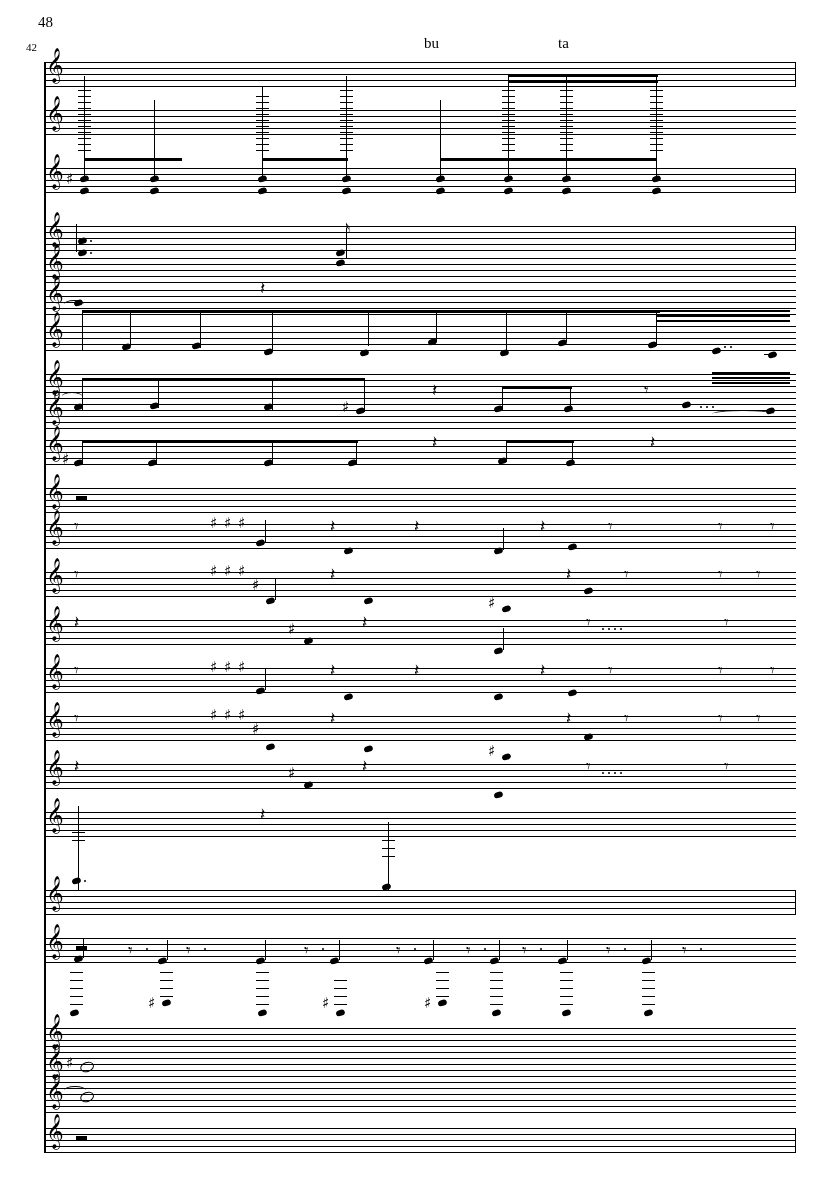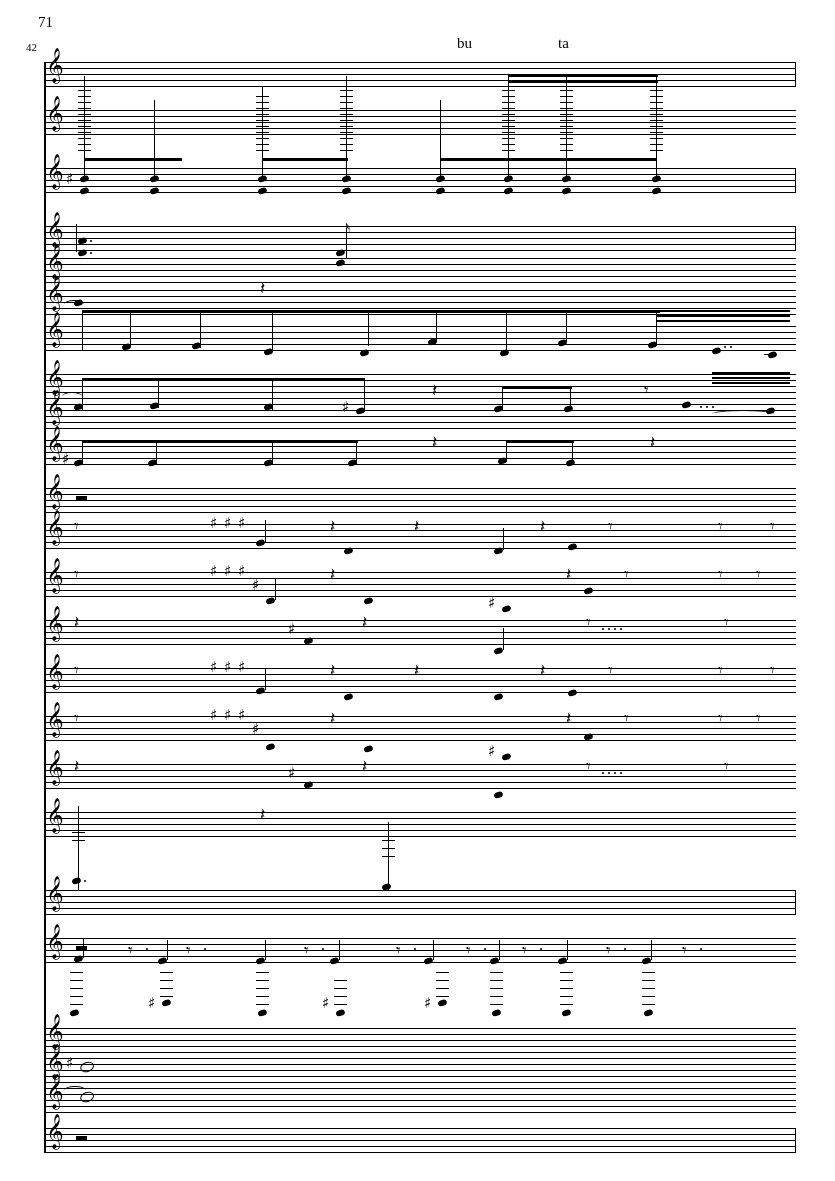--- a/index.html
+++ b/index.html
@@ -66,24 +66,24 @@
   
   .tie{position:absolute;border-top:1.3px solid #000;border-radius:50%;height:7px;}
   
   .flag{position:absolute;font-family:"DejaVu Sans",sans-serif;font-size:16px;line-height:1;}
 </style>
 </head>
 <body>
 
 <div class="page">
 
-  <div class="pagenum" style="left:38px;top:14px;">71</div>
+  <div class="pagenum" style="left:38px;top:14px;">48</div>
   <div class="measnum" style="left:26px;top:41px;">42</div>
 
-  <div class="lyric" style="left:457px;top:35px;">bu</div>
+  <div class="lyric" style="left:424px;top:35px;">bu</div>
   <div class="lyric" style="left:558px;top:35px;">ta</div>
 
   <div class="staff" style="left:44px;top:62px;width:752px;"></div>
   <div class="staff" style="left:44px;top:110px;width:752px;"></div>
   <div class="staff" style="left:44px;top:168px;width:752px;"></div>
   <div class="staff" style="left:44px;top:226px;width:752px;"></div>
   <div class="staff" style="left:44px;top:258px;width:752px;"></div>
   <div class="staff" style="left:44px;top:290px;width:752px;"></div>
   <div class="staff" style="left:44px;top:326px;width:752px;"></div>
   <div class="staff" style="left:44px;top:374px;width:752px;"></div>

